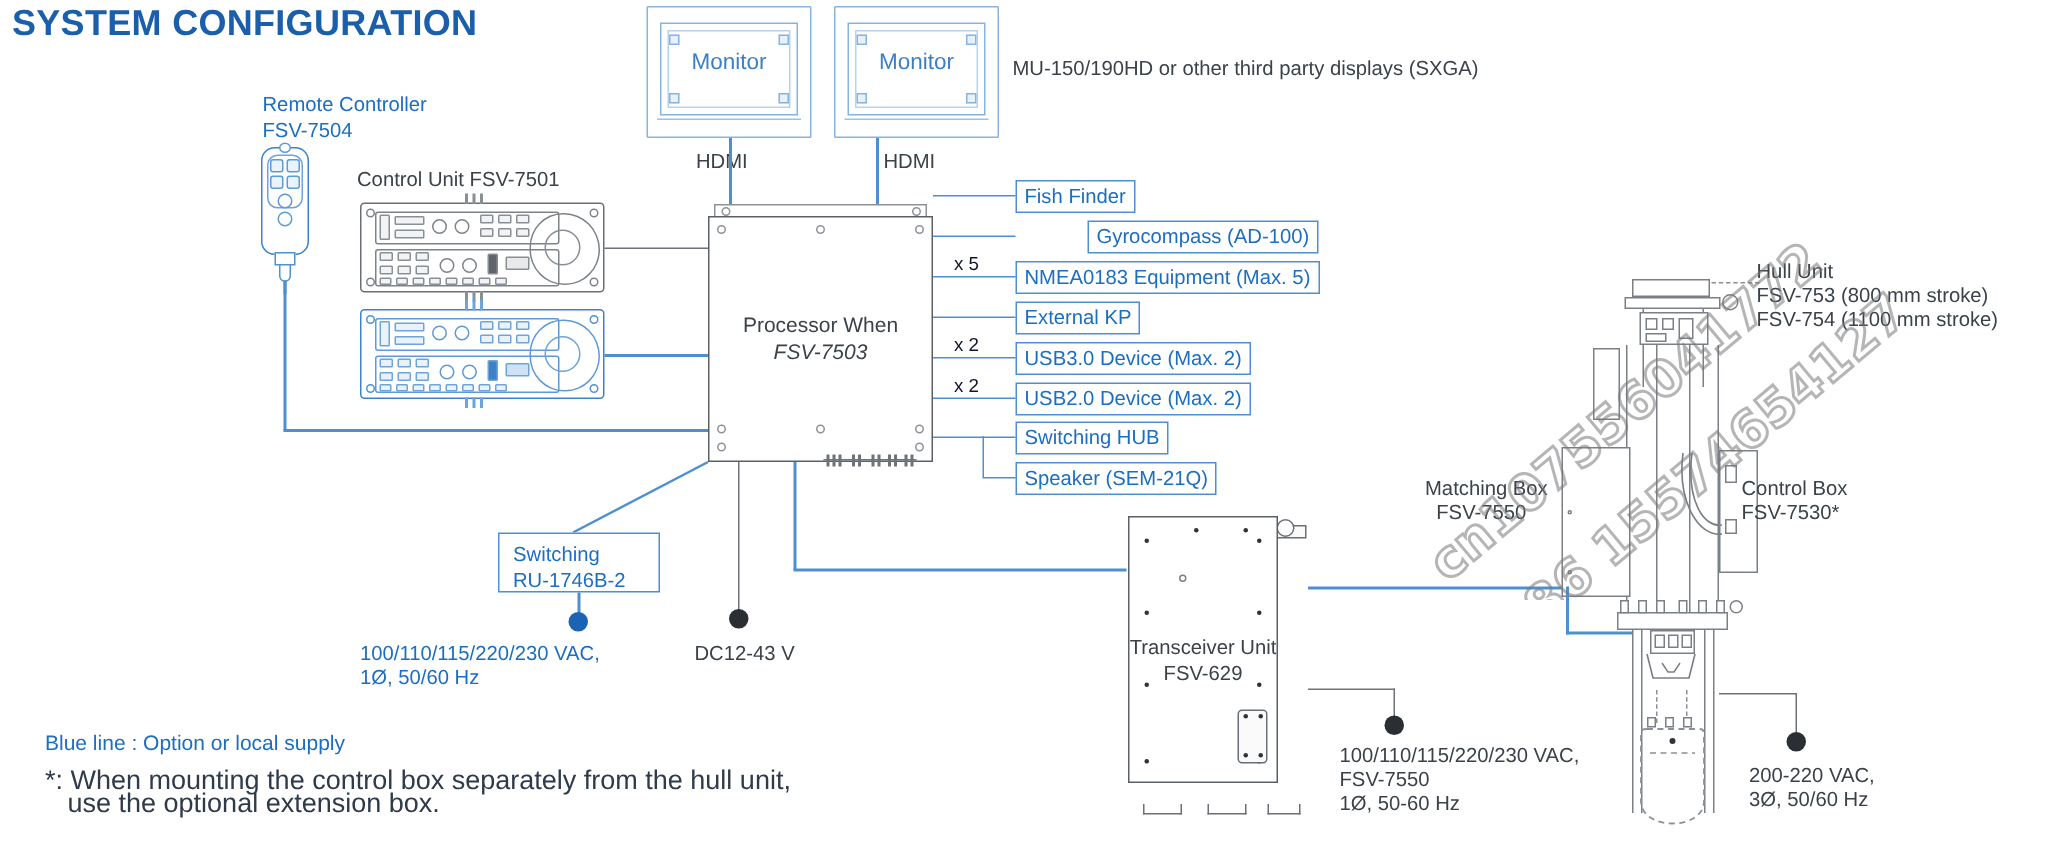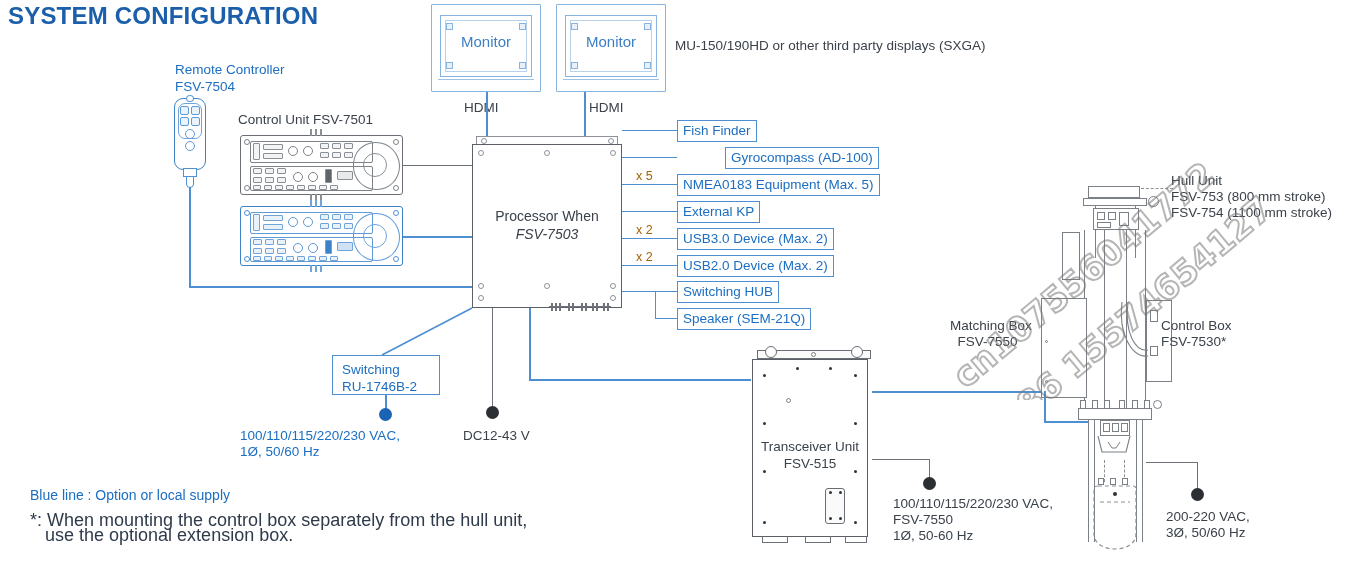--- a/index.html
+++ b/index.html
@@ -11,21 +11,21 @@
   .abs{position:absolute;}
   
   #title{
     left:8px;top:2px;font-size:24px;font-weight:bold;color:#1b5faa;
     letter-spacing:.2px;
   }
   
   .lbl{font-size:13.5px;line-height:16px;color:#3b424a;white-space:pre;}
   .lbl-blue{font-size:13.5px;line-height:16px;color:#1b6ec2;white-space:pre;}
   .lbl-sm{font-size:18px;line-height:15px;color:#3b424a;white-space:pre;}
-  .mult{font-size:12.5px;color:#a16207;}
+  .mult{font-size:12.5px;color:#0f172a;}
   
   .bbox{
     border:1px solid #4d8fd1;color:#1b6ec2;background:#fff;
     font-size:13.5px;line-height:15px;padding:2px 5px 3px 5px;
     white-space:nowrap;box-sizing:border-box;
   }
   
   .ln{background:#4d8fd1;}          
   .lnk-thin{background:#6d7278;}
   
@@ -361,34 +361,34 @@
 <div class="abs lbl" style="left:463px;top:428px;">DC12-43 V</div>
 
 <div class="abs ln" style="left:529px;top:308px;width:1.6px;height:72px;"></div>
 <div class="abs ln" style="left:529px;top:379px;width:222px;height:1.6px;"></div>
 
 <div class="abs tlid" style="left:757px;top:350px;width:114px;height:9px;"></div>
 <div class="abs thandle" style="left:765px;top:346px;width:12px;height:12px;"></div>
 <div class="abs thandle" style="left:851px;top:346px;width:12px;height:12px;"></div>
 <div class="abs hcirc" style="left:811px;top:352px;width:5px;height:5px;"></div>
 
-<div class="abs" id="trx" style="left:752px;top:359px;width:116px;height:178px;">
+<div class="abs" id="trx" style="left:752px;top:344px;width:100px;height:178px;">
   <div class="tdot" style="left:10px;top:14px;"></div>
   <div class="tdot" style="left:43px;top:7px;"></div>
   <div class="tdot" style="left:76px;top:7px;"></div>
   <div class="tdot" style="right:10px;top:14px;"></div>
   <div class="tdot" style="left:10px;top:62px;"></div>
   <div class="tdot" style="right:10px;top:62px;"></div>
   <div class="tdot" style="left:10px;top:110px;"></div>
   <div class="tdot" style="right:10px;top:110px;"></div>
   <div class="tdot" style="left:10px;bottom:12px;"></div>
   <div class="tdot" style="right:10px;bottom:12px;"></div>
   <div class="hcirc" style="left:33px;top:38px;width:5px;height:5px;"></div>
   <div class="ttxt">Transceiver Unit</div>
-  <div class="ttxt" style="top:95px;">FSV-515</div>
+  <div class="ttxt" style="top:95px;">FSV-629</div>
   <div class="tlid" style="left:72px;bottom:12px;width:20px;height:36px;border-radius:3px;"></div>
   <div class="tdot" style="left:76px;bottom:42px;"></div>
   <div class="tdot" style="left:86px;bottom:42px;"></div>
   <div class="tdot" style="left:76px;bottom:16px;"></div>
   <div class="tdot" style="left:86px;bottom:16px;"></div>
 </div>
 <div class="abs tleg" style="left:762px;top:536px;width:26px;height:7px;"></div>
 <div class="abs tleg" style="left:805px;top:536px;width:26px;height:7px;"></div>
 <div class="abs tleg" style="left:845px;top:536px;width:22px;height:7px;"></div>
 

